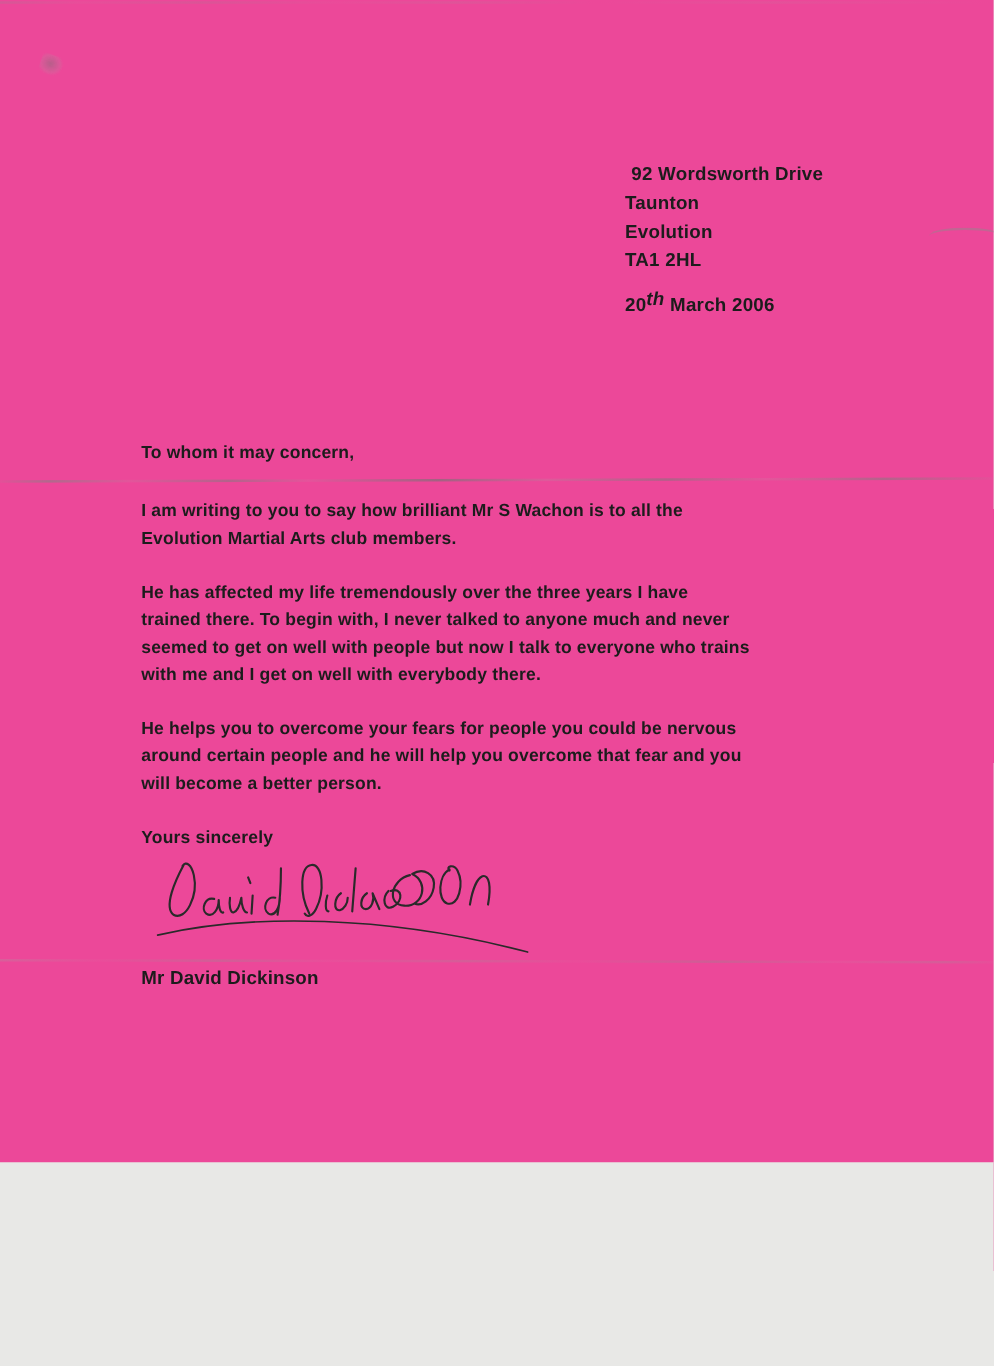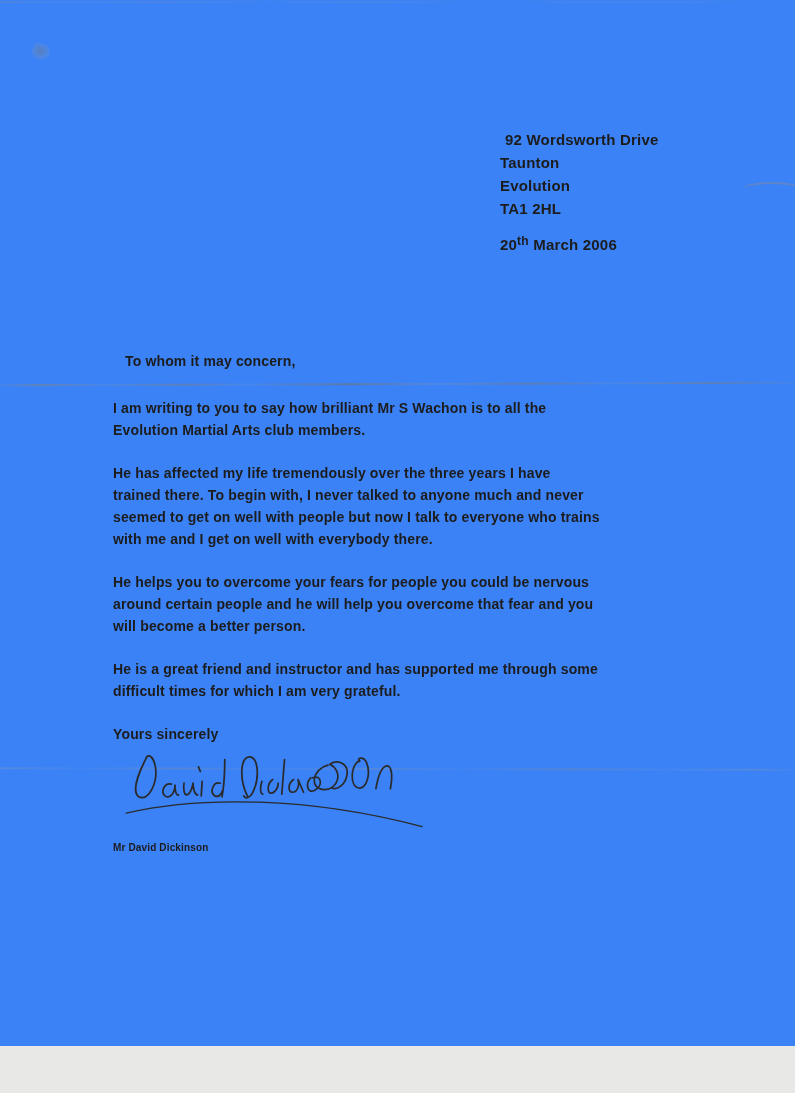--- a/index.html
+++ b/index.html
@@ -4,22 +4,22 @@
 <style>
   html, body {
     margin: 0;
     padding: 0;
     background: #e8e8e6;
     font-family: "Liberation Sans", sans-serif;
   }
   .page {
     position: relative;
     width: 795px;
-    height: 1046px;
-    background: #3b82f6;
+    height: 930px;
+    background: #ec4899;
     overflow: hidden;
     color: #1c1c1c;
   }
   
   .crease {
     position: absolute;
     left: 0;
     right: 0;
     height: 2px;
     pointer-events: none;
@@ -90,46 +90,47 @@
   .address-line.first { padding-left: 5px; }
   .date-line {
     position: absolute;
     left: 500px;
     top: 236px;
     font-size: 15px;
     font-weight: 700;
     letter-spacing: .2px;
   }
   .date-line sup {
-    font-size: 12px;
+    font-size: 15px;
     line-height: 0;
     vertical-align: 5px;
+    font-style: italic;
   }
   .body-block {
     position: absolute;
     left: 113px;
     top: 350px;
     width: 620px;
     font-size: 14px;
     font-weight: 700;
     line-height: 22px;
     letter-spacing: .15px;
   }
-  .salutation { margin: 0 12px 25px; }
+  .salutation { margin: 0 0 25px; }
   .para { margin: 0 0 21px; white-space: pre-line; }
   .closing { margin: 18px 0 0; }
   .signature-svg {
     display: block;
     margin: 2px 0 0 -12px;
     width: 348px;
     height: 86px;
   }
   .signed-name {
     margin: 4px 0 0;
-    font-size: 10px;
+    font-size: 15px;
   }
 </style>
 </head>
 <body>
 
 <div class="page">
 
   <div class="crease crease-top"></div>
   <div class="smudge"></div>
   <div class="crease-right"></div>
@@ -149,22 +150,20 @@
     <p class="salutation">To whom it may concern,</p>
     <p class="para">I am writing to you to say how brilliant Mr S Wachon is to all the
 Evolution Martial Arts club members.</p>
     <p class="para">He has affected my life tremendously over the three years I have
 trained there. To begin with, I never talked to anyone much and never
 seemed to get on well with people but now I talk to everyone who trains
 with me and I get on well with everybody there.</p>
     <p class="para">He helps you to overcome your fears for people you could be nervous
 around certain people and he will help you overcome that fear and you
 will become a better person.</p>
-    <p class="para">He is a great friend and instructor and has supported me through some
-difficult times for which I am very grateful.</p>
     <p class="closing">Yours sincerely</p>
 
     <svg class="signature-svg" viewBox="0 0 345 95" role="img" aria-label="David Dickinson">
       <g fill="none" stroke="#2a2a2a" stroke-width="1.9" stroke-linecap="round" stroke-linejoin="round">
 
         <path d="M31 11 C24 24 13 48 22 55 C33 61 44 38 40 20 C38 11 33 7 30 12"></path>
         <path d="M58 41 C50 39 46 50 51 54 C57 58 62 50 62 42 C62 47 63 54 66 53"></path>
         <path d="M72 40 C71 46 72 53 75 53 C79 52 81 45 82 40 C82 46 84 53 87 53"></path>
         <path d="M92 38 L91 54"></path>
         <path d="M88 22 L90 27"></path>

